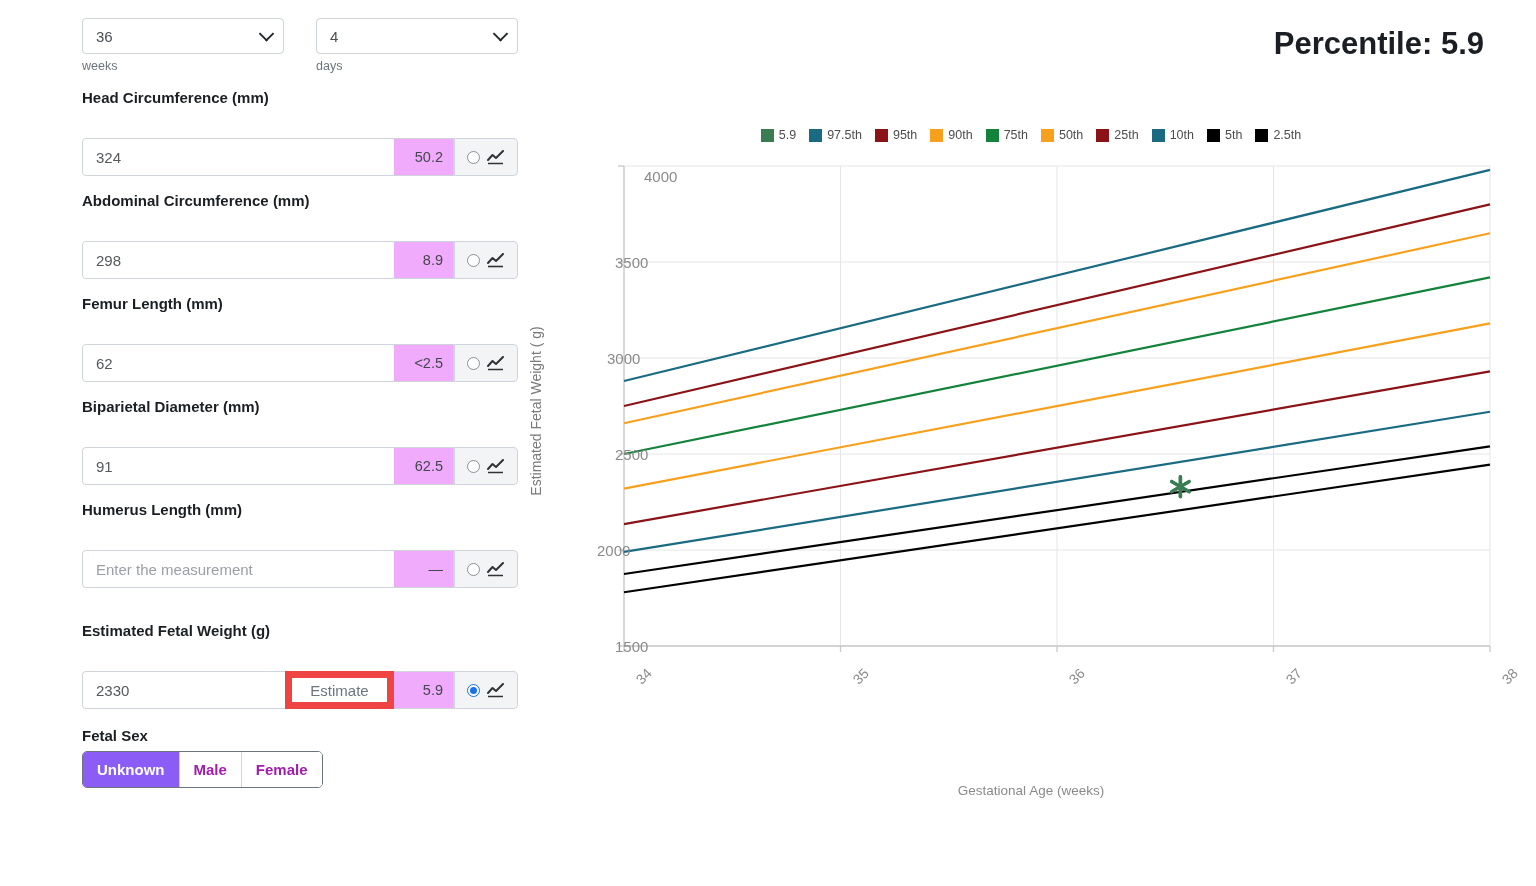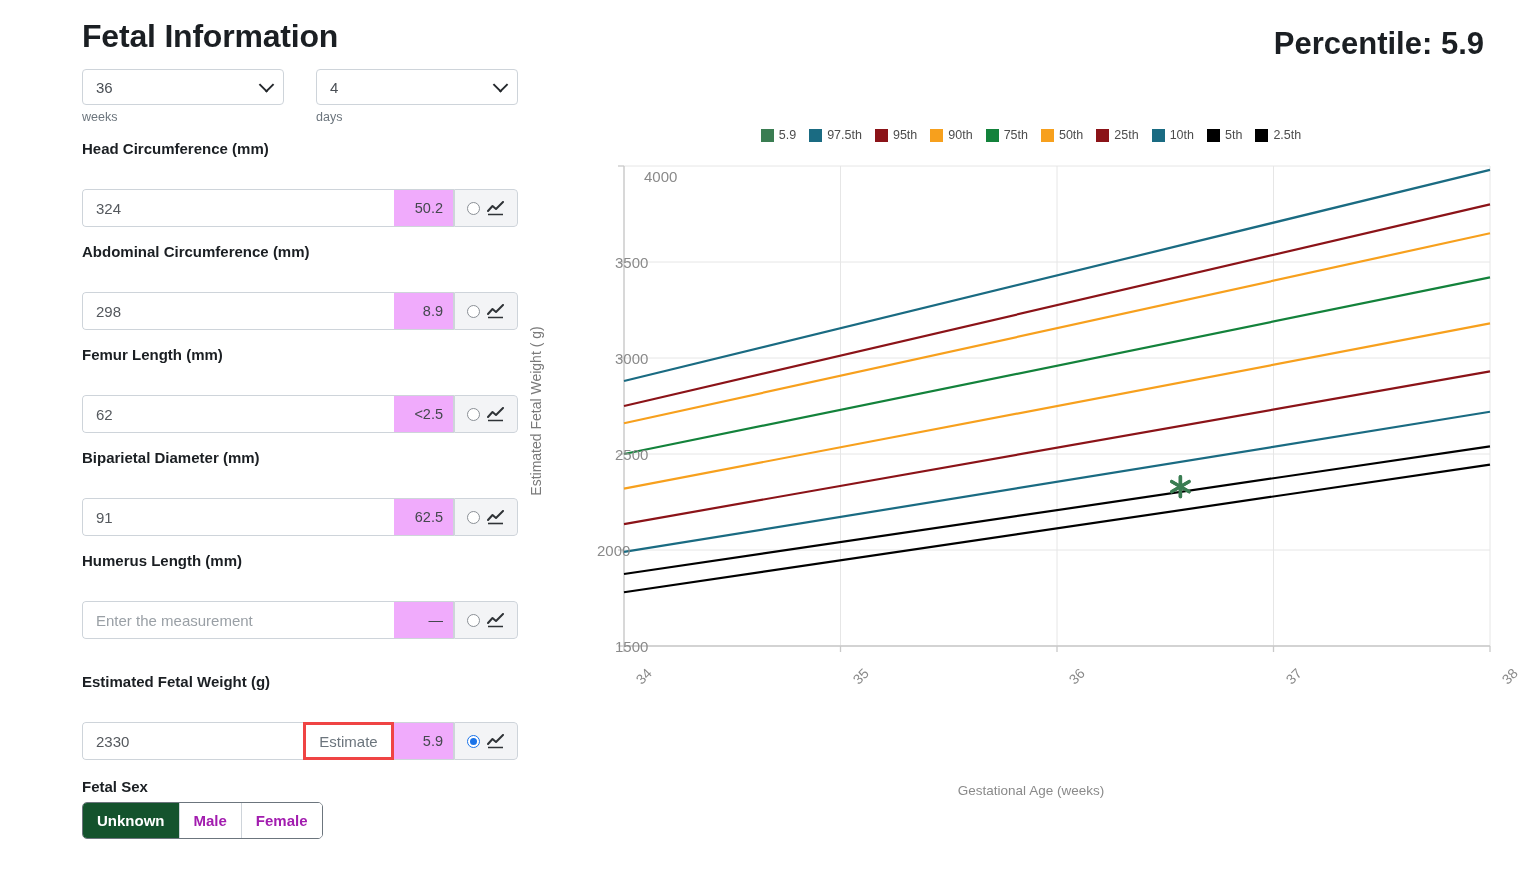--- a/index.html
+++ b/index.html
@@ -73,22 +73,22 @@
     border-right: none;
     border-radius: 4px 0 0 4px;
     background: #fff;
     display: flex; align-items: center;
     padding-left: 13px;
     font-size: 15px;
     color: #55595e;
   }
   .ig-input.placeholder { color: #9aa0a6; }
   .ig-estimate {
-    width: 91px;
-    border: 3px solid #ef4444;
+    width: 109px;
+    border: 7px solid #ef4444;
     background: #fff;
     display: flex; align-items: center; justify-content: center;
     font-size: 15px;
     color: #6c757d;
   }
   .ig-value {
     width: 60px;
     border: 1px solid #ced4da;
     border-left: none;
     background: #f0abfc;
@@ -141,21 +141,21 @@
     padding: 0 14px;
     display: flex; align-items: center;
     font-size: 15px;
     font-weight: bold;
     background: #fff;
     color: #a21caf;
     border-right: 1px solid #ced4da;
   }
   .btn-seg:last-child { border-right: none; }
   .btn-seg.active {
-    background: #14532d;
+    background: #8b5cf6;
     color: #fff;
   }
 
   
   .head-info {
     position: absolute;
     left: 556px; top: 28px;
     font-size: 14.5px;
     font-weight: bold;
     color: #212529;
@@ -227,21 +227,20 @@
     white-space: nowrap;
   }
   svg.plot { display: block; }
 </style>
 </head>
 <body>
 
 <div class="page">
 
   <div class="left-panel">
-    <h1 class="panel-title">Fetal Information</h1>
 
     <div class="ga-row">
       <div class="ga-col">
         <div class="select-box">
           <span>36</span>
           <span class="chev"></span>
         </div>
         <div class="sub-label">weeks</div>
       </div>
       <div class="ga-col">
@@ -438,21 +437,21 @@
             <line x1="624.4050000000001" y1="320.64" x2="624.4050000000001" y2="340.64" stroke="#3a7d52" stroke-width="3.4" stroke-linecap="round"></line>
             <line x1="633.0652540378445" y1="325.64" x2="615.7447459621557" y2="335.64" stroke="#3a7d52" stroke-width="3.4" stroke-linecap="round"></line>
             <line x1="633.0652540378445" y1="335.64" x2="615.7447459621557" y2="325.64" stroke="#3a7d52" stroke-width="3.4" stroke-linecap="round"></line>
             <line x1="624.4050000000001" y1="340.64" x2="624.4050000000001" y2="320.64" stroke="#3a7d52" stroke-width="3.4" stroke-linecap="round"></line>
             <line x1="615.7447459621557" y1="335.64" x2="633.0652540378445" y2="325.64" stroke="#3a7d52" stroke-width="3.4" stroke-linecap="round"></line>
           </g>
         </svg>
     <div class="ytick" style="top: 490px; left: 68px; position: absolute; transform: translate(-100%, -50%); padding-right: 9px;">1500</div>
         <div class="ytick" style="top: 394px; left: 68px; position: absolute; transform: translate(-100%, -50%); padding-right: 27px;">2000</div>
         <div class="ytick" style="top: 298px; left: 68px; position: absolute; transform: translate(-100%, -50%); padding-right: 9px;">2500</div>
-        <div class="ytick" style="top: 202px; left: 68px; position: absolute; transform: translate(-100%, -50%); padding-right: 9px;">3000</div>
+        <div class="ytick" style="top: 202px; left: 60px; position: absolute; transform: translate(-100%, -50%); padding-right: 9px;">3000</div>
         <div class="ytick" style="top: 106px; left: 68px; position: absolute; transform: translate(-100%, -50%); padding-right: 9px;">3500</div>
         <div class="ytick" style="top: 20px; left: 68px; position: absolute; transform: translate(-100%, -50%); padding-right: 9px; margin-left: 29px;">4000</div>
         <div class="xtick" style="position: absolute; left: 72px; top: 500px;">34</div>
         <div class="xtick" style="position: absolute; left: 288.5px; top: 500px;">35</div>
         <div class="xtick" style="position: absolute; left: 505px; top: 500px;">36</div>
         <div class="xtick" style="position: absolute; left: 721.5px; top: 500px;">37</div>
         <div class="xtick" style="position: absolute; left: 938px; top: 500px;">38</div>
       </div>
     <div class="xlabel">Gestational Age (weeks)</div>
   </div>

